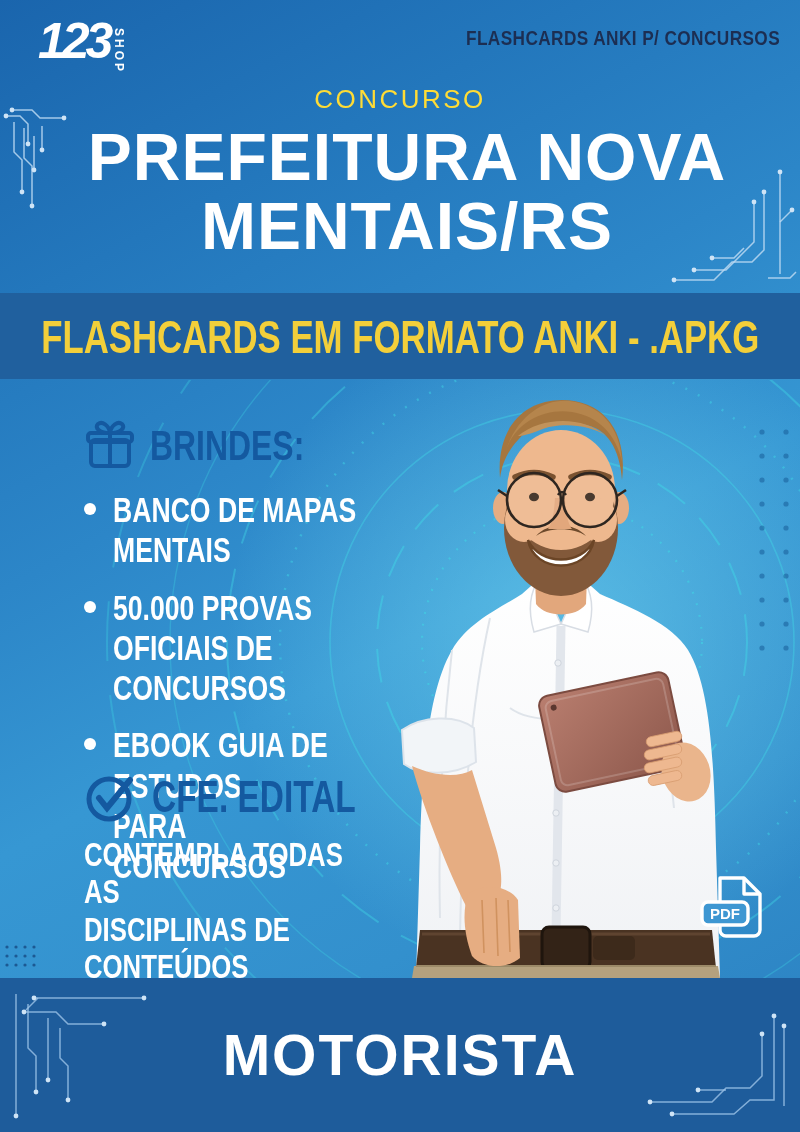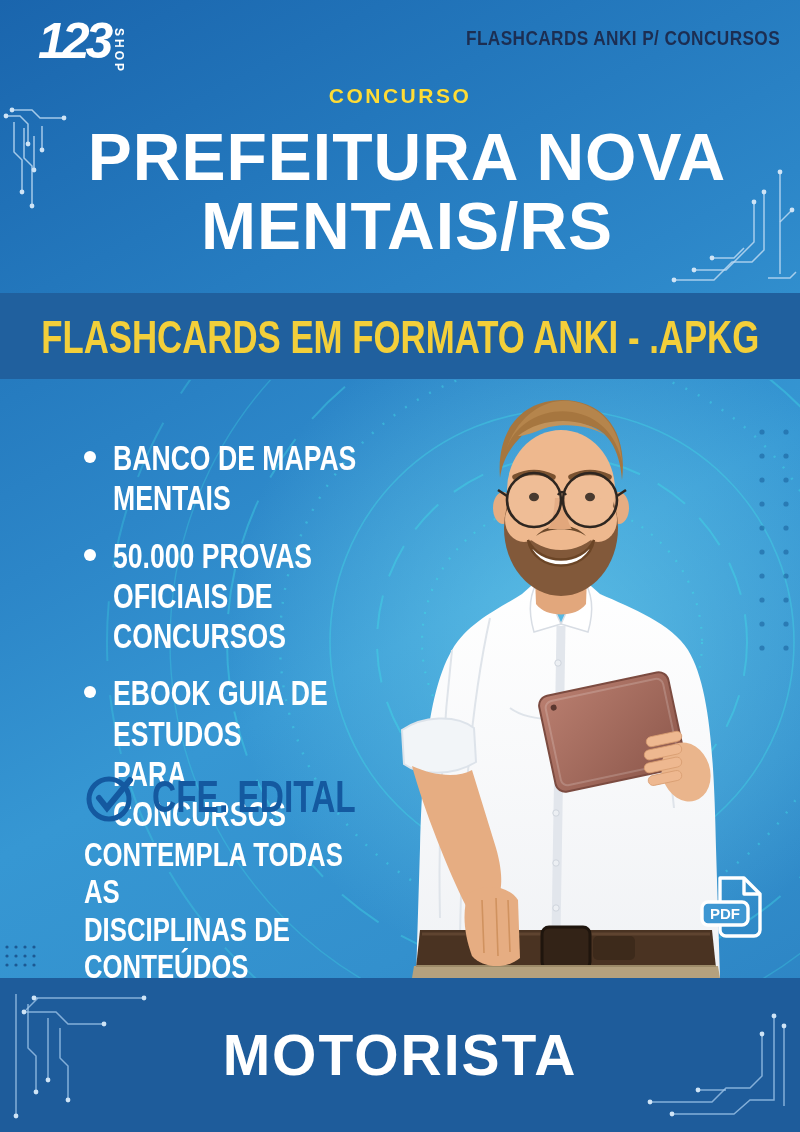--- a/index.html
+++ b/index.html
@@ -16,21 +16,21 @@
   .layer{position:absolute;z-index:6;}
 
   
   .logo{left:38px;top:16px;display:flex;align-items:flex-start;}
   .logo-num{color:#fff;font-size:50px;line-height:1;font-weight:700;font-style:italic;letter-spacing:-4px;}
   .logo-word{color:#fff;font-size:12px;font-weight:700;letter-spacing:3px;writing-mode:vertical-rl;margin-left:3px;margin-top:12px;}
   .tagline-wrap{right:20px;top:26px;text-align:center;}
   .tagline{display:inline-block;transform:scaleX(.82);transform-origin:right center;
     color:#1c2e52;font-size:21px;font-weight:700;letter-spacing:.5px;white-space:nowrap;}
 
-  .kicker{left:0;top:84px;width:800px;text-align:center;color:#ffdc35;font-size:21px;font-weight:700;letter-spacing:2.5px;}
+  .kicker{left:0;top:84px;width:800px;text-align:center;color:#ffdc35;font-size:26px;font-weight:400;letter-spacing:2.5px;}
   .title{left:0;top:116px;width:800px;text-align:center;color:#fff;font-weight:700;font-size:66px;line-height:1.04;letter-spacing:1px;margin:7px;}
   .title span{display:block;}
 
   .banner{left:0;top:293px;width:800px;height:86px;background:#20609e;display:flex;align-items:center;justify-content:center;}
   .banner-text{display:inline-block;transform:scaleX(.74);transform-origin:center;white-space:nowrap;
     color:#f3cf3a;font-size:47px;font-weight:700;letter-spacing:0;}
 
   
   .brindes{left:84px;top:420px;width:350px;}
   .head-row{display:flex;align-items:center;gap:14px;}
@@ -263,20 +263,32 @@
   <h1 class="layer title">
     <span>PREFEITURA NOVA</span>
     <span>MENTAIS/RS</span>
   </h1>
 
   <div class="layer banner">
     <span class="banner-text">FLASHCARDS EM FORMATO ANKI - .APKG</span>
   </div>
 
   <section class="layer brindes">
+    <div class="head-row">
+      <svg width="52" height="52" viewBox="0 0 52 52">
+        <g fill="none" stroke="#1459a0" stroke-width="4" stroke-linejoin="round" stroke-linecap="round">
+          <rect x="7" y="20" width="38" height="26" rx="4"></rect>
+          <rect x="4" y="13" width="44" height="9" rx="3"></rect>
+          <path d="M26,13 L26,46"></path>
+          <path d="M26,13 C16,13 10,8 14,4 C18,1 25,5 26,13 Z"></path>
+          <path d="M26,13 C36,13 42,8 38,4 C34,1 27,5 26,13 Z"></path>
+        </g>
+      </svg>
+      <span class="head-text">BRINDES:</span>
+    </div>
     <ul class="blist">
       <li>
         <span class="bdot"></span>
         <span class="bitem">BANCO DE MAPAS
 MENTAIS</span>
       </li>
       <li>
         <span class="bdot"></span>
         <span class="bitem">50.000 PROVAS
 OFICIAIS DE CONCURSOS</span>

